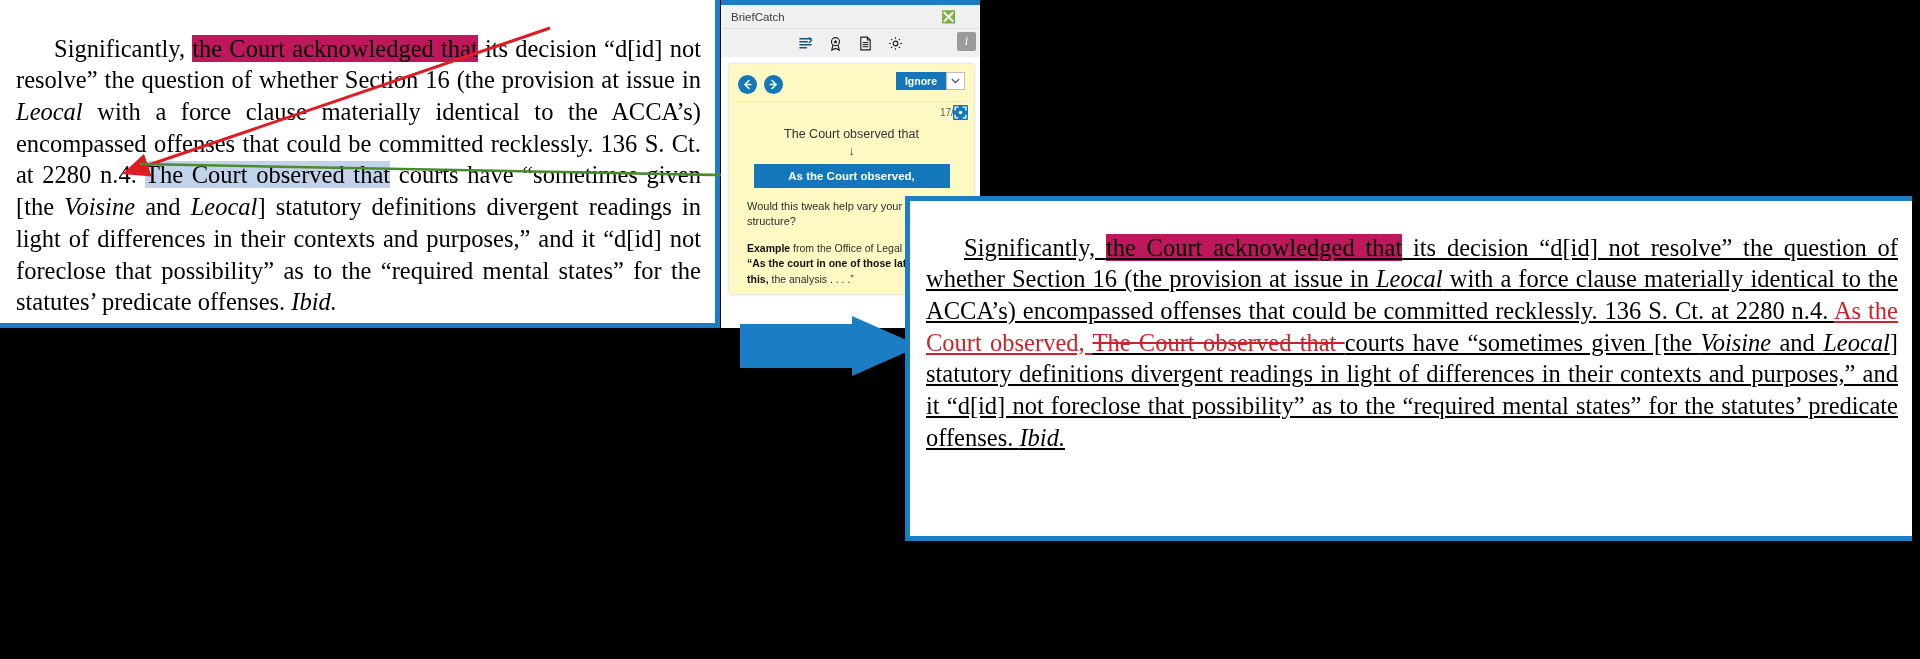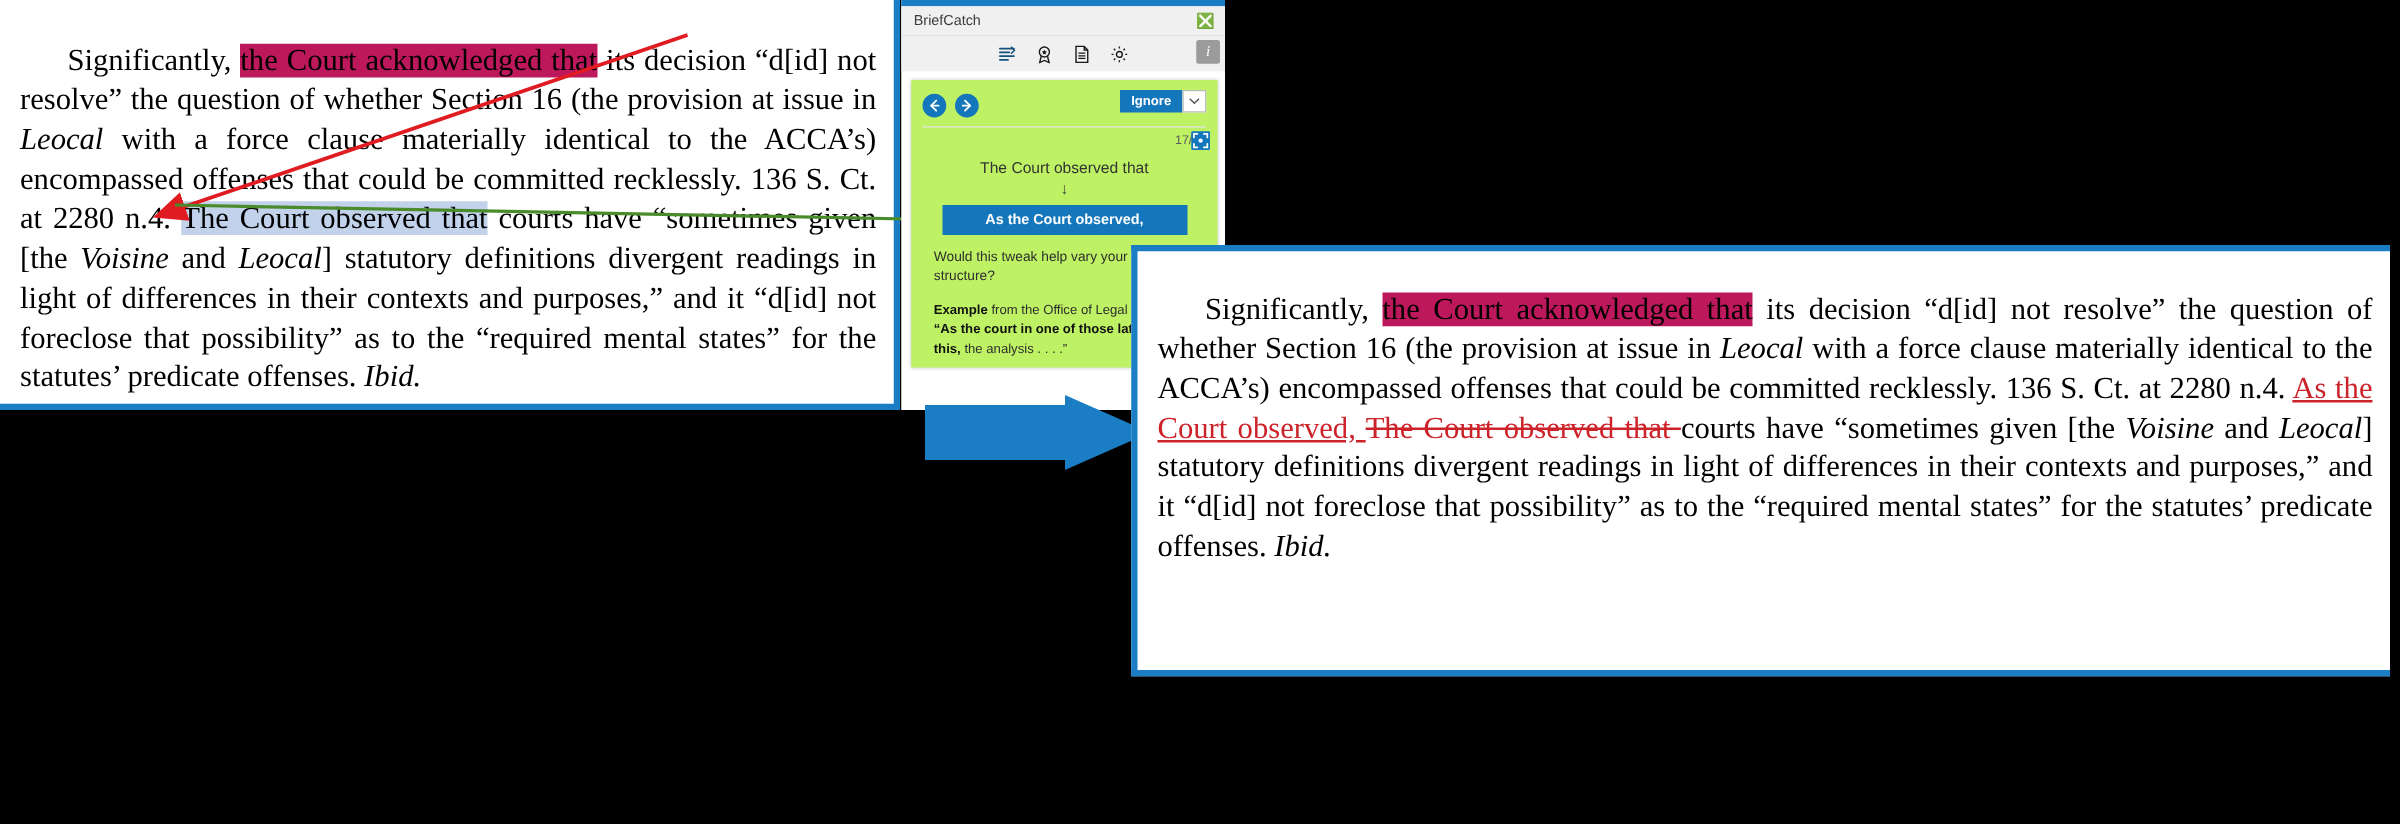--- a/index.html
+++ b/index.html
@@ -31,38 +31,38 @@
   
   #briefcatch{
     position:absolute;left:721px;top:0;width:259px;height:328px;
     background:#ffffff;overflow:hidden;
     border-top:5px solid #1b7ec4;
     box-sizing:border-box;
   }
   #bc-titlebar{
     height:24px;background:#f0f0f0;border-bottom:1px solid #e2e2e2;
     display:flex;align-items:center;justify-content:space-between;
-    padding:0 8px 0 10px;box-sizing:border-box;
+    padding:0 24px 0 10px;box-sizing:border-box;
   }
   #bc-title{font-size:11.5px;color:#3c3c3c;}
   #bc-close{font-size:12px;color:#9a9a9a;line-height:1;cursor:pointer;}
   #bc-toolbar{
     height:28px;background:#f0f0f0;
     display:flex;align-items:center;justify-content:center;gap:15px;
     position:relative;
   }
   #bc-toolbar .tb-ico{width:15px;height:15px;display:block;cursor:pointer;}
   #bc-info{
     position:absolute;right:4px;top:3px;width:19px;height:19px;
     background:#9b9b9b;color:#fff;border-radius:2px;
     font-size:12px;font-style:italic;font-family:"Liberation Serif",serif;
     display:flex;align-items:center;justify-content:center;cursor:pointer;
   }
   #bc-card{
-    margin:7px 6px 0 8px;background:#bef264;
+    margin:7px 6px 0 8px;background:#fef9c3;
     box-shadow:0 0 3px rgba(0,0,0,.22);
     padding:8px 9px 6px 9px;box-sizing:border-box;
   }
   #bc-navrow{display:flex;align-items:center;gap:7px;position:relative;height:24px;}
   .circ-btn{
     width:19px;height:19px;border-radius:50%;background:#1477bc;
     display:flex;align-items:center;justify-content:center;cursor:pointer;
   }
   .circ-btn svg{width:11px;height:11px;}
   #bc-ignore-wrap{position:absolute;right:0;top:0;display:flex;align-items:stretch;}
@@ -94,20 +94,21 @@
     font-size:10.5px;color:#2e2e2e;line-height:1.5;margin:12px 8px 0 9px;
   }
   #bc-example b{color:#111;}
 
   
   #doc-after{
     position:absolute;left:905px;top:196px;width:1007px;height:345px;
     background:#ffffff;box-sizing:border-box;
     border:5px solid #1b7ec4;border-right:none;
     overflow:hidden;
+    text-decoration:underline;
   }
   #doc-after .page{padding:6px 14px 0 16px;}
   .ins{color:#cc2229;text-decoration:underline;}
   .del{color:#cc2229;text-decoration:line-through;}
 
   
   #big-arrow{position:absolute;left:740px;top:316px;width:180px;height:78px;}
 
   
   #annot-red{position:absolute;left:100px;top:10px;width:480px;height:175px;pointer-events:none;}

